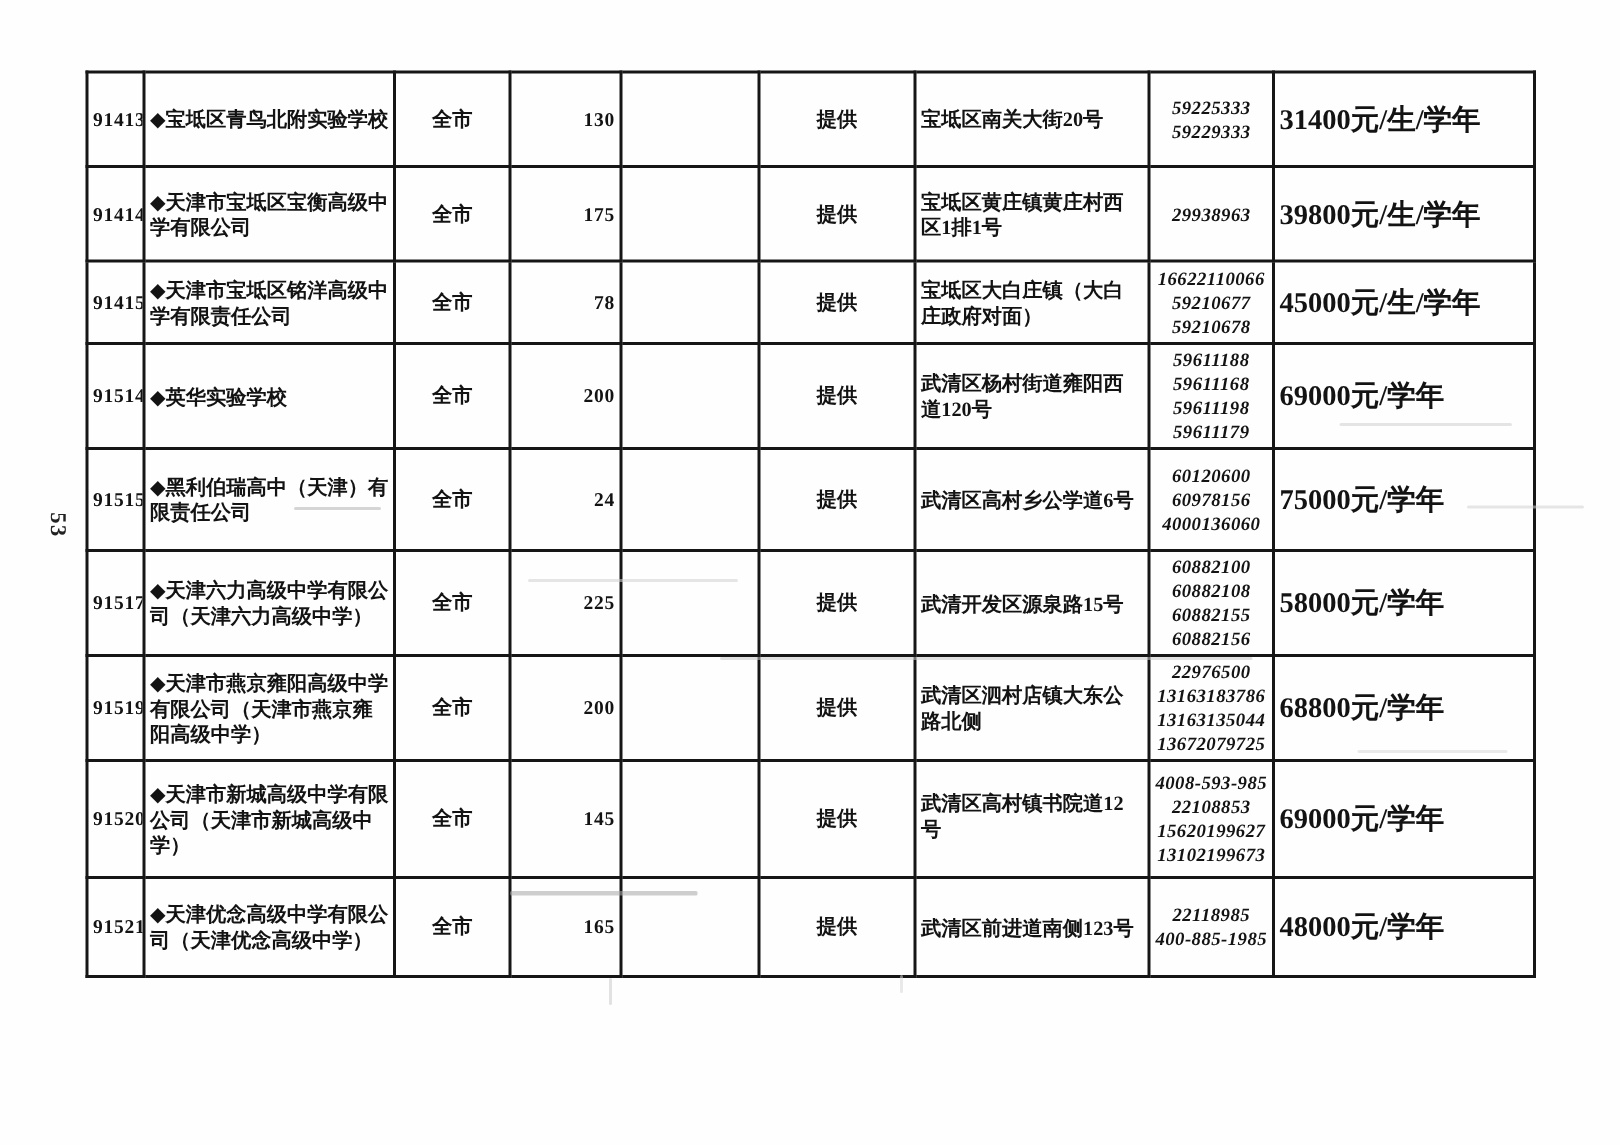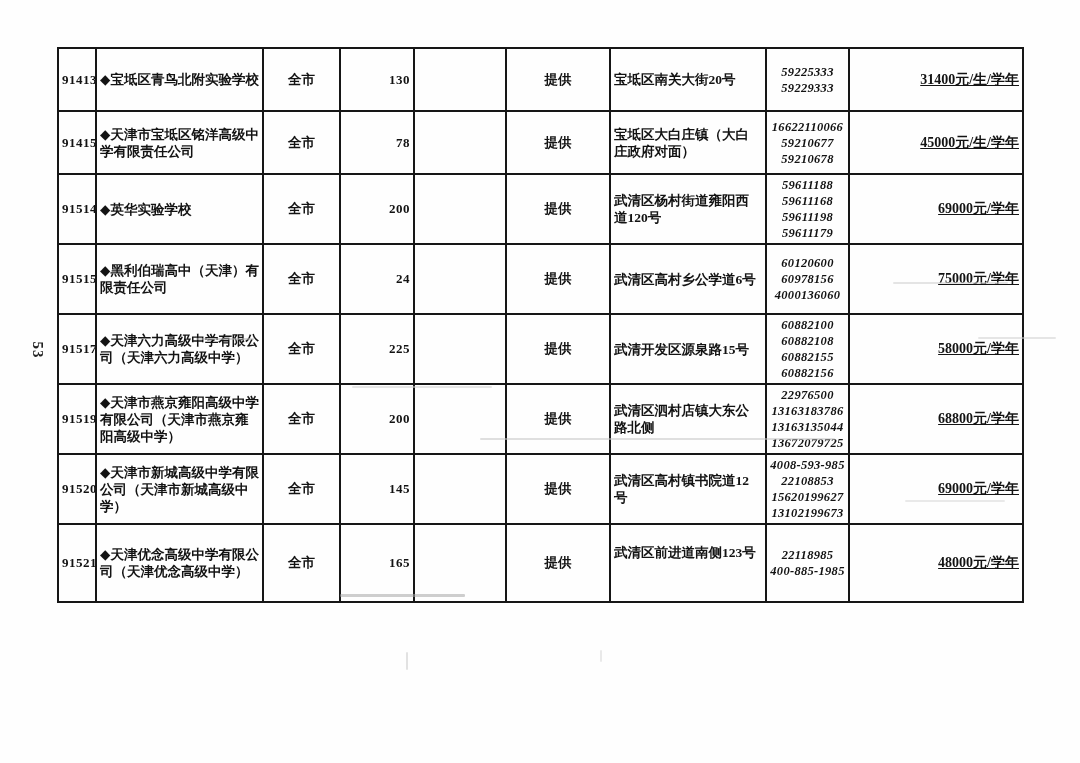--- a/index.html
+++ b/index.html
@@ -53,21 +53,21 @@
   tbody tr:nth-child(9) { height: 66px; }
 
   td.col-code   { text-align: center; font-size: 13px; letter-spacing: 0.5px; padding: 0 1px; }
   td.col-name   { text-align: left; font-size: 13.5px; line-height: 17px; padding: 2px 2px 2px 3px; }
   td.col-scope  { text-align: center; font-size: 13.5px; margin-top: 36px; }
   td.col-count  { text-align: right; font-size: 13px; letter-spacing: 0.5px; }
   td.col-blank  { }
   td.col-provide{ text-align: center; font-size: 13.5px; }
   td.col-address{ text-align: left; font-size: 13.5px; line-height: 17px; padding-left: 4px; }
   td.col-phones { text-align: center; font-size: 12.5px; line-height: 16px; padding: 1px 0; letter-spacing: 0.3px; font-style: italic; }
-  td.col-fee    { text-align: right; font-size: 14px; padding-left: 3px; text-decoration: underline; }
+  td.col-fee    { text-align: left; font-size: 19px; padding-left: 3px; }
 
   
   tbody tr:nth-child(8) td.col-address { vertical-align: top; padding-top: 19px; }
 
   .phone-line { display: block; }
 
   
   .scan-artifact {
     position: absolute;
     background: #b5b5b5;
@@ -105,20 +105,33 @@
             <td class="col-blank"></td>
             <td class="col-provide">提供</td>
             <td class="col-address">宝坻区南关大街20号</td>
             <td class="col-phones">
               <span class="phone-line">59225333</span>
               <span class="phone-line">59229333</span>
             </td>
             <td class="col-fee">31400元/生/学年</td>
           </tr>
           <tr>
+            <td class="col-code">91414</td>
+            <td class="col-name">◆天津市宝坻区宝衡高级中学有限公司</td>
+            <td class="col-scope">全市</td>
+            <td class="col-count">175</td>
+            <td class="col-blank"></td>
+            <td class="col-provide">提供</td>
+            <td class="col-address">宝坻区黄庄镇黄庄村西区1排1号</td>
+            <td class="col-phones">
+              <span class="phone-line">29938963</span>
+            </td>
+            <td class="col-fee">39800元/生/学年</td>
+          </tr>
+          <tr>
             <td class="col-code">91415</td>
             <td class="col-name">◆天津市宝坻区铭洋高级中学有限责任公司</td>
             <td class="col-scope">全市</td>
             <td class="col-count">78</td>
             <td class="col-blank"></td>
             <td class="col-provide">提供</td>
             <td class="col-address">宝坻区大白庄镇（大白庄政府对面）</td>
             <td class="col-phones">
               <span class="phone-line">16622110066</span>
               <span class="phone-line">59210677</span>

